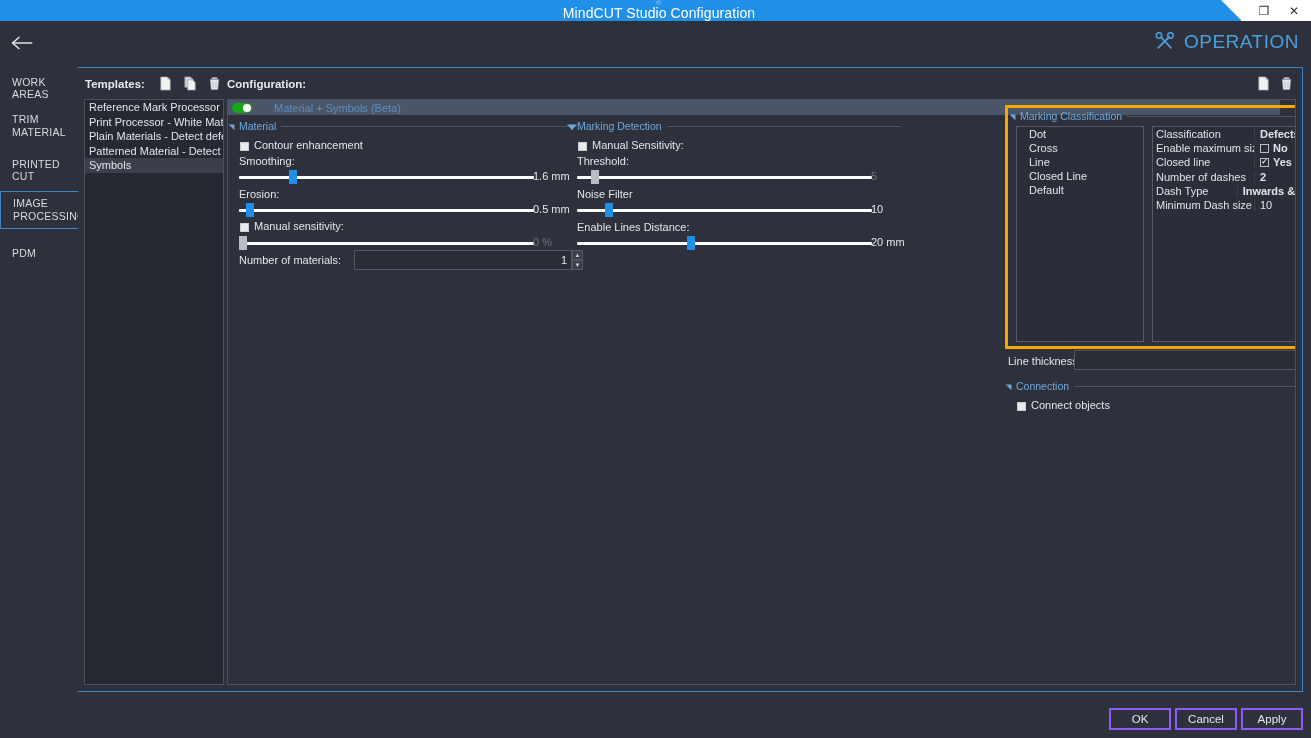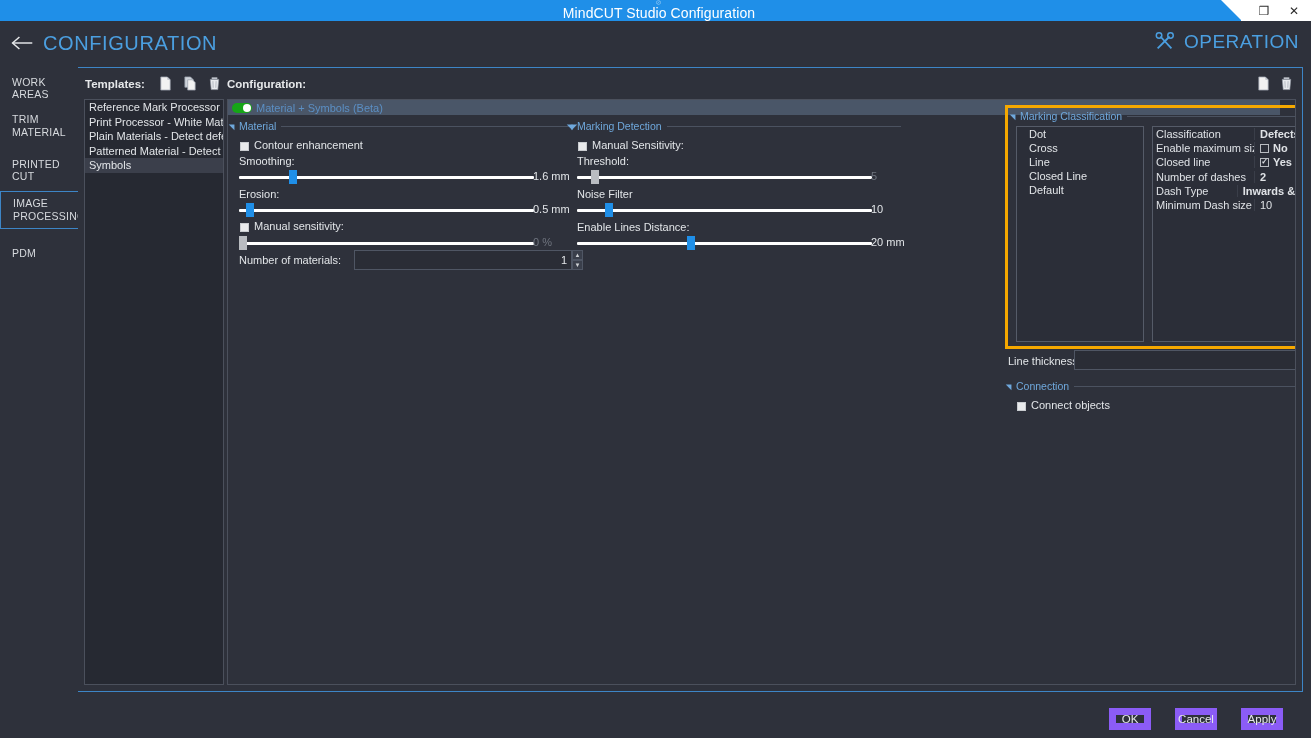--- a/index.html
+++ b/index.html
@@ -123,21 +123,21 @@
     background: #4a5668; display: flex; align-items: center;
   }
   .toggle {
     margin-left: 4px; width: 20px; height: 10px; border-radius: 5px;
     background: #16a617; position: relative;
   }
   .toggle .knob {
     position: absolute; right: 1px; top: 1px; width: 8px; height: 8px;
     border-radius: 50%; background: #ffffff;
   }
-  #sym-row .lbl { margin-left: 4px; font-size: 11px; color: #5b8fc4; }
+  #sym-row .lbl { margin-left: 22px; font-size: 11px; color: #5b8fc4; }
 
   
   .grp { position: absolute; }
   .grp-head { display: flex; align-items: center; height: 12px; }
   .grp-tri {
     width: 0; height: 0; border-left: 4px solid #6fa8dc; border-bottom: 4px solid transparent;
     border-top: 4px solid transparent; transform: rotate(-45deg) translate(0,0);
     margin-right: 4px; margin-left: 1px;
   }
   .grp-title { font-size: 10.5px; color: #6fa8dc; white-space: nowrap; }
@@ -202,22 +202,22 @@
   }
   .pg-val.b { font-weight: bold; }
   .pg-chk {
     width: 9px; height: 9px; border: 1px solid #b9bcc1; background: #2b2e38;
     display:flex; align-items:center; justify-content:center; font-size:8px; color:#dfe2e6; line-height:1;
   }
 
   
   #footer { position: absolute; left: 0; top: 700px; width: 1311px; height: 38px; }
   .btn {
-    position: absolute; top: 8px; width: 42px; height: 22px;
-    background: #2e313b; border: 7px solid #8b5cf6; color: #e6e8ea;
+    position: absolute; top: 8px; width: 62px; height: 22px;
+    background: #2e313b; border: 2px solid #8b5cf6; color: #e6e8ea;
     font-size: 11.5px; display: flex; align-items: center; justify-content: center;
   }
   #btn-ok { left: 1109px; }
   #btn-cancel { left: 1175px; }
   #btn-apply { left: 1241px; }
 </style>
 </head>
 <body>
 
 <div id="titlebar">
@@ -230,21 +230,20 @@
   <div class="tb-white"></div>
   <div class="tb-btn" id="btn-restore">❐</div>
   <div class="tb-btn" id="btn-close">✕</div>
 </div>
 
 <div id="appheader">
   <svg id="backarrow" viewBox="0 0 28 20">
     <line x1="3" y1="10" x2="26" y2="10" stroke="#e6e8ea" stroke-width="1.7"></line>
     <polyline points="11,3 3,10 11,17" fill="none" stroke="#e6e8ea" stroke-width="1.7"></polyline>
   </svg>
-  <span id="cfgtitle">CONFIGURATION</span>
   <div id="operation">
     <svg width="22" height="22" viewBox="0 0 24 24">
       <line x1="4" y1="19" x2="17" y2="6" stroke="#4b9fe0" stroke-width="2"></line>
       <line x1="19" y1="19" x2="7" y2="6" stroke="#4b9fe0" stroke-width="2"></line>
       <circle cx="18" cy="5" r="3" fill="none" stroke="#4b9fe0" stroke-width="1.6"></circle>
       <circle cx="5.5" cy="5" r="3" fill="none" stroke="#4b9fe0" stroke-width="1.6"></circle>
     </svg>
     <span class="otxt">OPERATION</span>
   </div>
 </div>

